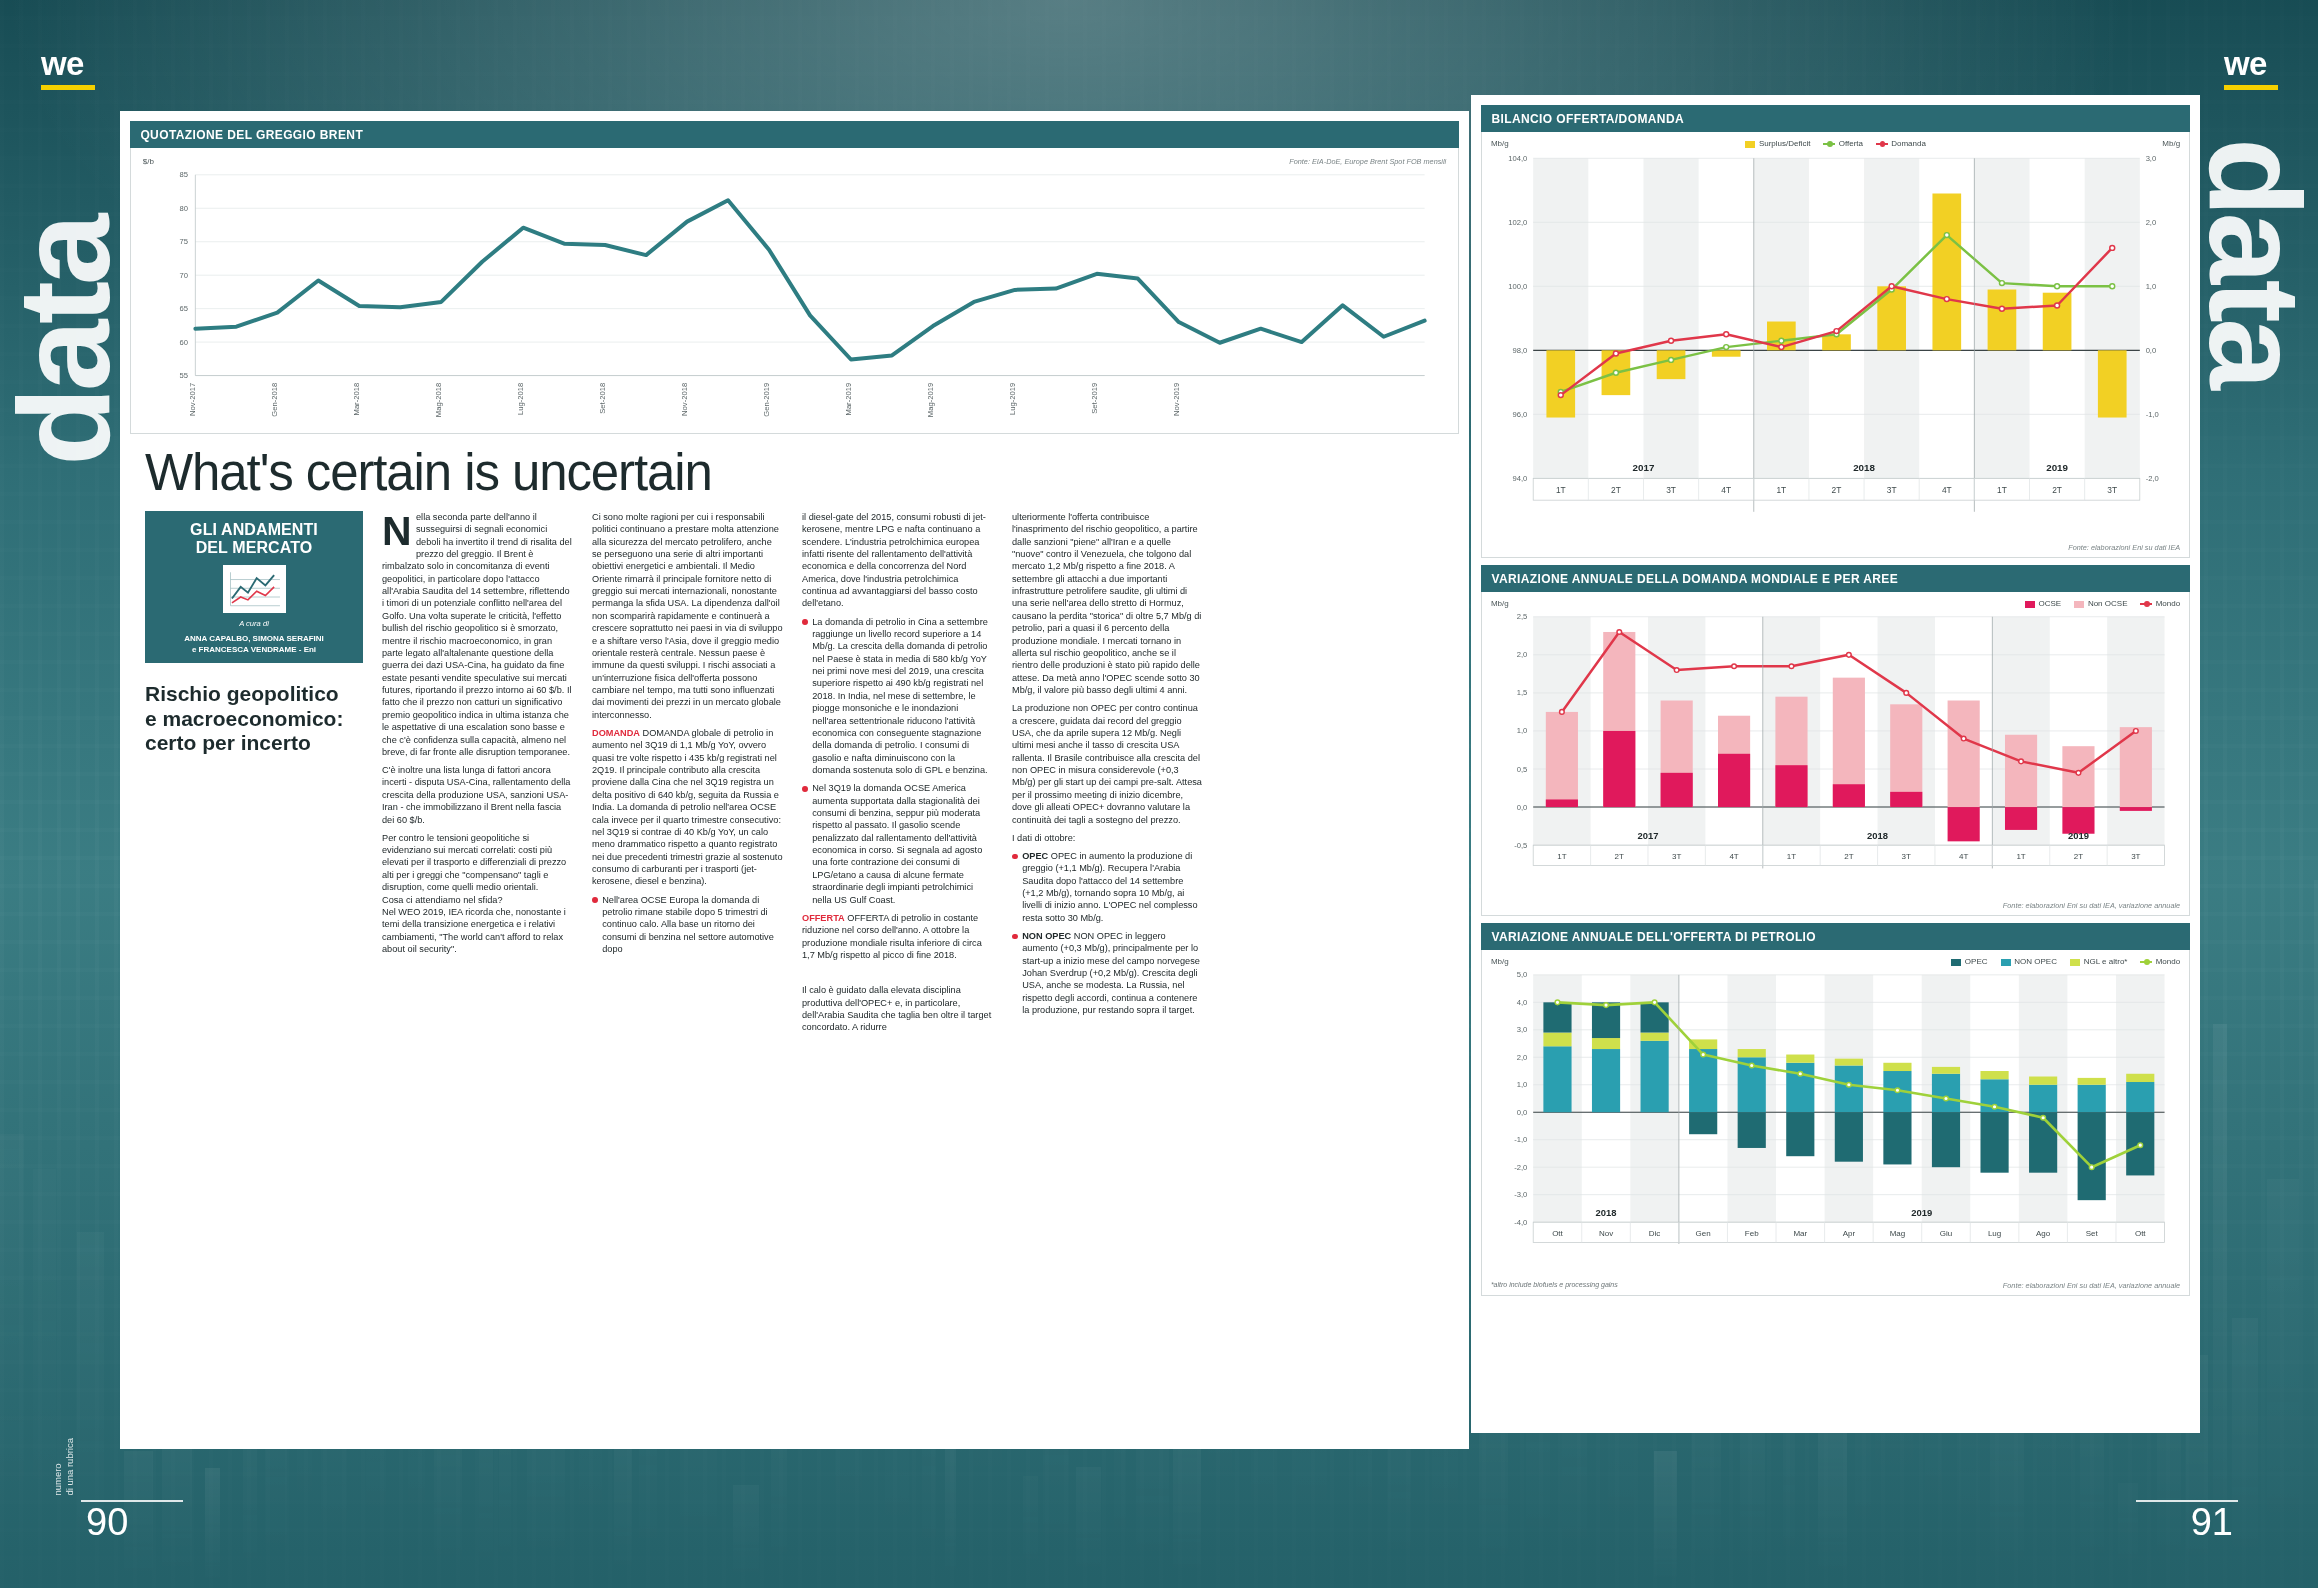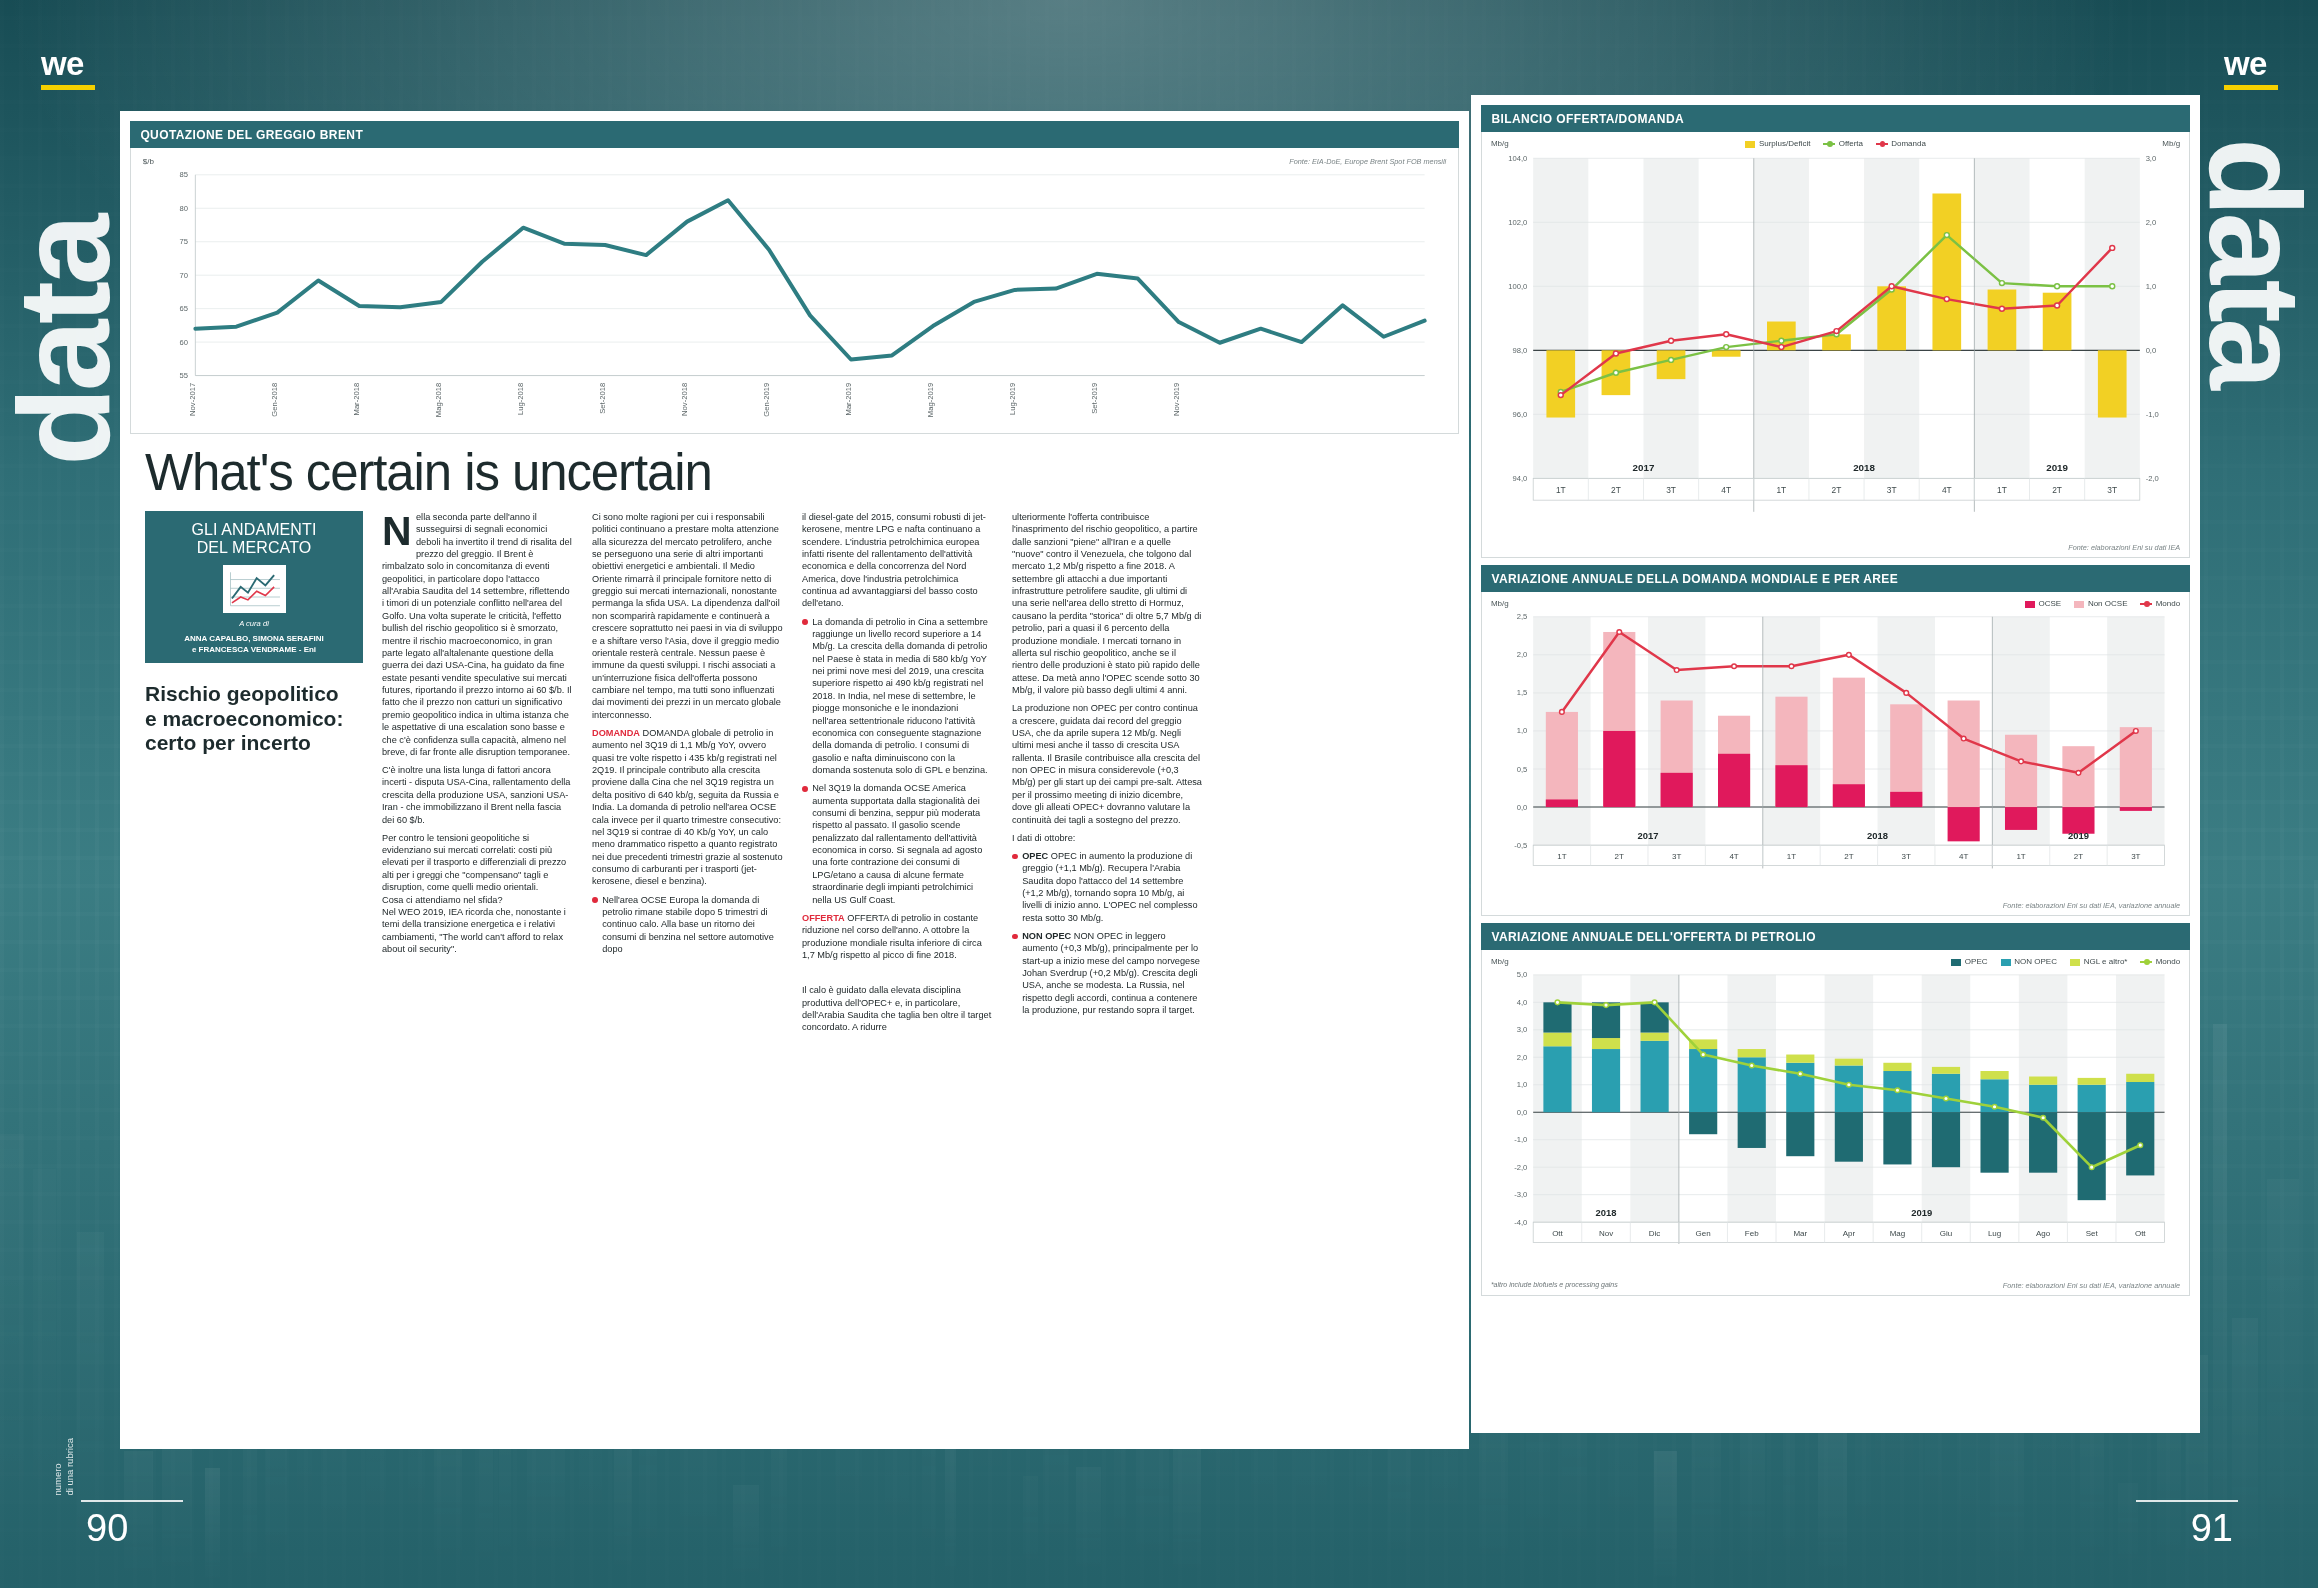--- a/index.html
+++ b/index.html
@@ -44,21 +44,21 @@
     letter-spacing:-4.4px; line-height:.8;
   }
   .side-left { left:13px; top:218px; writing-mode:vertical-rl; transform:rotate(180deg); }
   .side-right { right:13px; top:138px; writing-mode:vertical-rl; }
 
   .tiny-rot {
     position:absolute; left:52px; bottom:92px;
     writing-mode:vertical-rl; transform:rotate(180deg);
     color:rgba(255,255,255,.85); font-size:9.5px; line-height:1.3;
   }
-  .pagenum { position:absolute; color:#fff; font-size:38px; font-weight:400; bottom:38px; }
+  .pagenum { position:absolute; color:#fff; font-size:38px; font-weight:400; bottom:44px; }
   .pagenum.left { left:86px; }
   .pagenum.right { right:86px; }
   .page-rule { position:absolute; bottom:86px; height:2.2px; background:rgba(255,255,255,.85); }
   .page-rule.l { left:81px; width:102px; }
   .page-rule.r { right:81px; width:102px; }
 
   
   .sheet { position:absolute; background:#fff; }
   #left-page  { left:120px; top:111px; width:1349px; height:1338px; }
   #right-page { left:1471px; top:95px; width:729px; height:1338px; }
@@ -80,21 +80,21 @@
   .legend .ln::after{content:"";position:absolute;left:3.6px;top:-1.8px;width:5.8px;height:5.8px;border-radius:50%;background:inherit;}
 
   
   .headline {
     font-size:51px; font-weight:400; color:#1d2b2d; letter-spacing:-1.1px;
     margin:0; line-height:1;
   }
   .kicker-box {
     background:#2b6a73; color:#fff; text-align:center; padding:10.2px 7.3px 7.3px;
   }
-  .kicker-box .k1 { font-size:16px; font-weight:400; line-height:1.12; letter-spacing:0.1px;text-align:center;}
+  .kicker-box .k1 { font-size:16px; font-weight:700; line-height:1.12; letter-spacing:0.1px;text-align:center;}
   .kicker-icon { width:63px; height:48px; margin:8.7px auto 5.8px; background:#fff; position:relative; }
   .kicker-box .k2 { font-size:7.6px; font-style:italic; margin-top:2.9px;}
   .kicker-box .k3 { font-size:8px; font-weight:700; line-height:1.35; margin-top:6px;}
   .subhead { font-size:21px; font-weight:700; color:#1d2b2d; line-height:1.16; margin-top:19px; }
   .col { font-size:9.2px; line-height:1.345; color:#21292b; text-align:left; }
   .col p { margin:0 0 0 0; }
   .dropcap::first-letter {
     float:left; font-size:41px; line-height:.84; font-weight:700; padding:2.9px 4.4px 0 0; color:#1d2b2d;
   }
   .red { color:#e02a3c; font-weight:700; }

